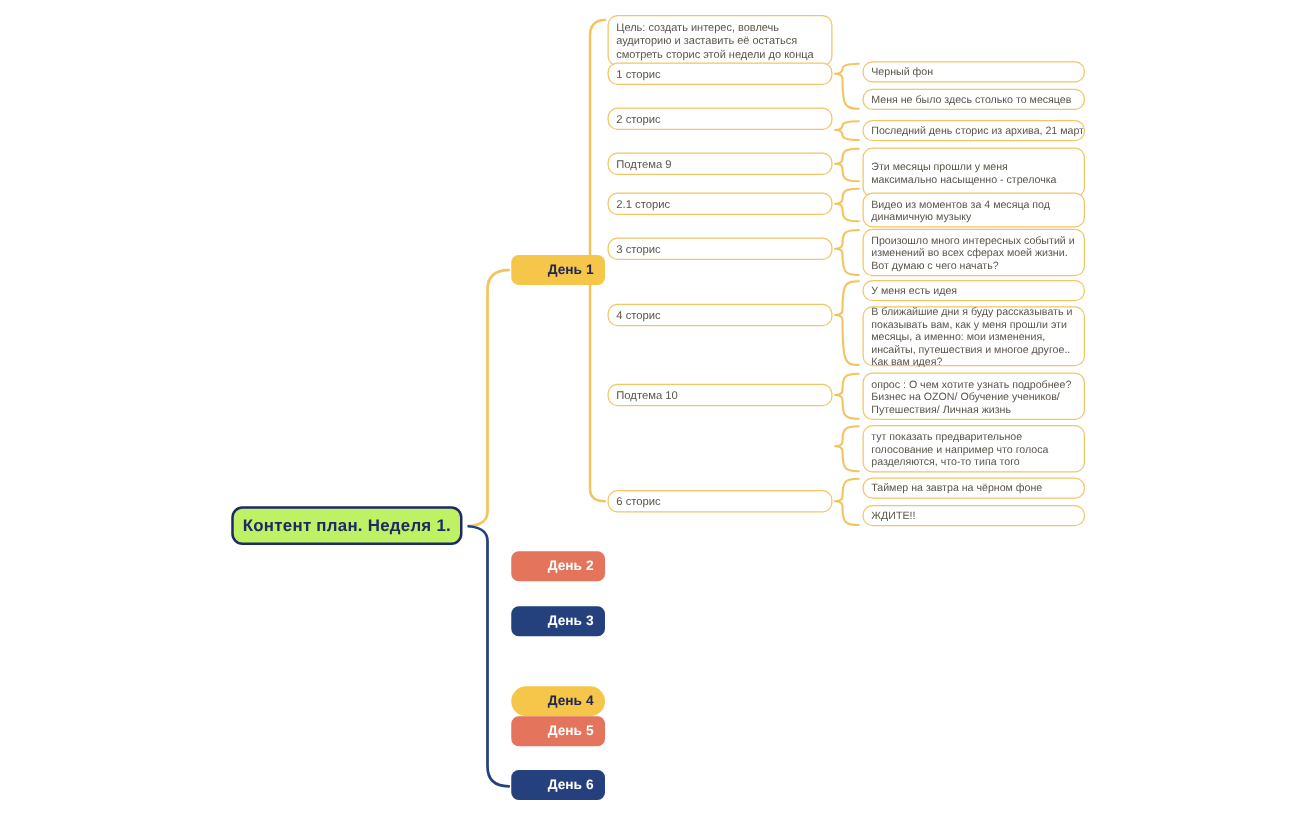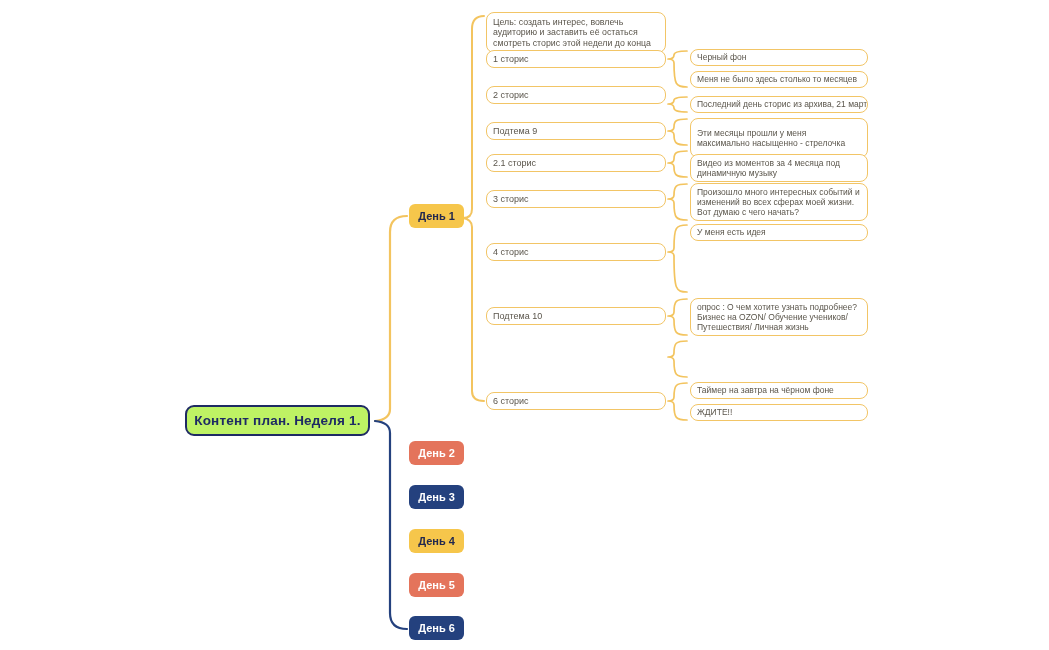--- a/index.html
+++ b/index.html
@@ -7,21 +7,21 @@
           font-family:"Liberation Sans",sans-serif;overflow:hidden;}
   svg.wires{position:absolute;left:0;top:0;pointer-events:none;}
 
   .root{position:absolute;left:185px;top:405px;width:185px;height:31px;
         box-sizing:border-box;background:#bef264;border:2px solid #1E2A63;
         border-radius:9px;color:#1E2A63;font-size:13.5px;font-weight:700;
         display:flex;align-items:center;justify-content:center;letter-spacing:.2px;}
 
   .day{position:absolute;left:409px;width:55px;height:24px;border-radius:6px;
        display:flex;align-items:center;justify-content:center;
-       font-size:11px;font-weight:700;cursor:default;}
+       font-size:11px;font-weight:700;cursor:default;padding-left:20px;}
   .day.yellow{background:#F6C64B;color:#22284E;}
   .day.coral{background:#E4745B;color:#FFFFFF;}
   .day.navy{background:#24417E;color:#FFFFFF;}
 
   .node{position:absolute;box-sizing:border-box;background:#FFFFFF;
         border:1.5px solid #F2C566;border-radius:8px;color:#5A554B;
         padding:2px 6px;display:flex;align-items:center;
         font-size:8.5px;line-height:1.2;}
   .sub{left:486px;width:180px;height:18px;font-size:9px;white-space:nowrap;overflow:hidden;}
   .goal{left:486px;width:180px;height:41px;font-size:8.8px;}
@@ -54,21 +54,21 @@
         <path d="M 687 383 C 676 383 674 385 674 397 C 674 400 671 401 668 401 C 671 401 674 402 674 405 C 674 418 676 420 687 420"></path>
       </g>
     </g>
   </svg>
 
   <div class="root">Контент план. Неделя 1.</div>
 
   <div class="day yellow" style="top:204px;">День 1</div>
   <div class="day coral" style="top:441px;">День 2</div>
   <div class="day navy" style="top:485px;">День 3</div>
-  <div class="day yellow" style="top:529px;">День 4</div>
+  <div class="day yellow" style="top:549px;border-radius:12px;">День 4</div>
   <div class="day coral" style="top:573px;text-align:right;">День 5</div>
   <div class="day navy" style="top:616px;">День 6</div>
 
   <div class="node goal" style="top:12px;">Цель: создать интерес, вовлечь аудиторию и заставить её остаться смотреть сторис этой недели до конца</div>
 
   <div class="node sub" style="top:50px;">1 сторис</div>
   <div class="node sub" style="top:86px;">2 сторис</div>
   <div class="node sub" style="top:122px;text-align:center;">Подтема 9</div>
   <div class="node sub" style="top:154px;">2.1 сторис</div>
   <div class="node sub" style="top:190px;">3 сторис</div>
@@ -76,17 +76,19 @@
   <div class="node sub" style="top:307px;">Подтема 10</div>
   <div class="node sub" style="top:392px;">6 сторис</div>
 
   <div class="node leaf h1x" style="top:71px;">Меня не было здесь столько то месяцев</div>
   <div class="node leaf h1x" style="top:49px;">Черный фон</div>
   <div class="node leaf h1x" style="top:96px;">Последний день сторис из архива, 21 марта</div>
   <div class="node leaf" style="top:118px;height:40px;">Эти месяцы прошли у меня максимально насыщенно - стрелочка</div>
   <div class="node leaf" style="top:154px;height:28px;">Видео из моментов за 4 месяца под динамичную музыку</div>
   <div class="node leaf" style="top:183px;height:38px;">Произошло много интересных событий и изменений во всех сферах моей жизни. Вот думаю с чего начать?</div>
   <div class="node leaf h1x" style="top:224px;">У меня есть идея</div>
+  <div class="node leaf" style="top:245px;height:48px;">В ближайшие дни я буду рассказывать и показывать вам, как у меня прошли эти месяцы, а именно: мои изменения, инсайты, путешествия и многое другое.. Как вам идея?</div>
   <div class="node leaf" style="top:298px;height:38px;">опрос : О чем хотите узнать подробнее? Бизнес на OZON/ Обучение учеников/ Путешествия/ Личная жизнь</div>
+  <div class="node leaf" style="top:340px;height:38px;">тут показать предварительное голосование и например что голоса разделяются, что-то типа того</div>
   <div class="node leaf h1x" style="top:382px;">Таймер на завтра на чёрном фоне</div>
   <div class="node leaf h1x" style="top:404px;text-align:right;">ЖДИТЕ!!</div>
 
 </div>
 
 </body></html>

